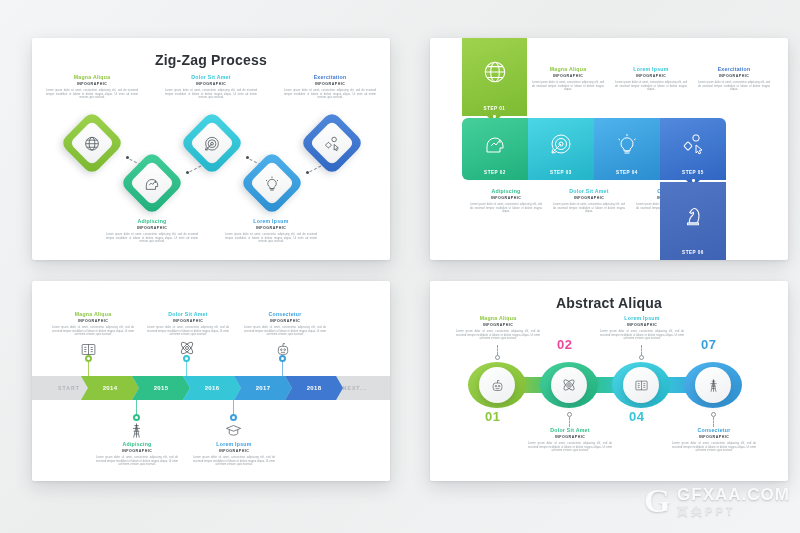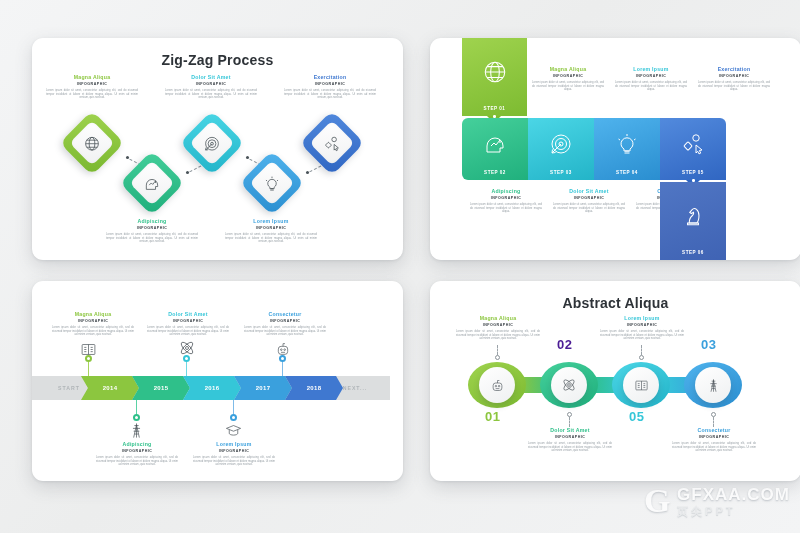--- a/index.html
+++ b/index.html
@@ -6,23 +6,23 @@
   body{
     width:800px;height:533px;overflow:hidden;
     background:#f2f3f4;
     font-family:"Liberation Sans",sans-serif;
     position:relative;
   }
   .canvas{position:absolute;left:0;top:0;width:800px;height:533px;
     background:linear-gradient(135deg,#f4f5f6 0%,#eceded 45%,#f3f4f5 100%);}
 
   
-  .slide{position:absolute;background:#ffffff;border-radius:11px;
+  .slide{position:absolute;background:#ffffff;border-radius:2px;
      box-shadow:0 6px 18px rgba(70,80,90,.18), 0 1px 3px rgba(70,80,90,.12);
-     overflow:hidden;padding-left:13px;}
+     overflow:hidden;}
   #slide-zigzag   {left:32px;  top:38px;  width:358px;height:222px;}
   #slide-rect     {left:430px; top:38px;  width:358px;height:222px;}
   #slide-arrow    {left:32px;  top:281px; width:358px;height:200px;}
   #slide-abstract {left:430px; top:281px; width:358px;height:200px;}
 
   .slide-title{position:absolute;left:0;right:0;text-align:center;
      font-size:14px;font-weight:bold;color:#2e3338;letter-spacing:.2px;}
 
   
   .tb{position:absolute;text-align:center;}
@@ -434,23 +434,23 @@
   </div>
   <div class="blob" style="left:254px;top:81px;width:58px;height:46px;border-radius:50%;background:linear-gradient(150deg,#4fb3ed,#2a8ed0);">
     <div class="core" style="width:36px;height:36px;">
       <svg width="15" height="15" viewBox="0 0 24 24" fill="none" stroke="#4a5258" stroke-width="1">
         <path d="M12 2v20M8 22l4-18 4 18M7 9h10M8 13h8M9.5 17h5M9 5h6"></path>
       </svg>
     </div>
   </div>
 
   <div class="bignum" style="left:55px;top:128px;color:#8cc63f;">01</div>
-  <div class="bignum" style="left:127px;top:56px;color:#4c1d95;">02</div>
-  <div class="bignum" style="left:199px;top:128px;color:#35c6d8;">05</div>
-  <div class="bignum" style="left:271px;top:56px;color:#3aa0dd;">03</div>
+  <div class="bignum" style="left:127px;top:56px;color:#ec4899;">02</div>
+  <div class="bignum" style="left:199px;top:128px;color:#35c6d8;">04</div>
+  <div class="bignum" style="left:271px;top:56px;color:#3aa0dd;">07</div>
 
   <div class="ocirc" style="left:137px;top:131px;"></div>
   <div class="dashv" style="left:139px;top:136px;height:10px;"></div>
   <div class="ocirc" style="left:281px;top:131px;"></div>
   <div class="dashv" style="left:283px;top:136px;height:10px;"></div>
 
   <div class="tb" style="left:96px;top:146px;width:88px;">
     <div class="hd" style="color:#2fc08a;">Dolor Sit Amet</div>
     <div class="sub">INFOGRAPHIC</div>
     <div class="body">Lorem ipsum dolor sit amet, consectetur adipiscing elit, sed do eiusmod tempor incididunt ut labore et dolore magna aliqua. Ut enim ad minim veniam, quis nostrud.</div>

